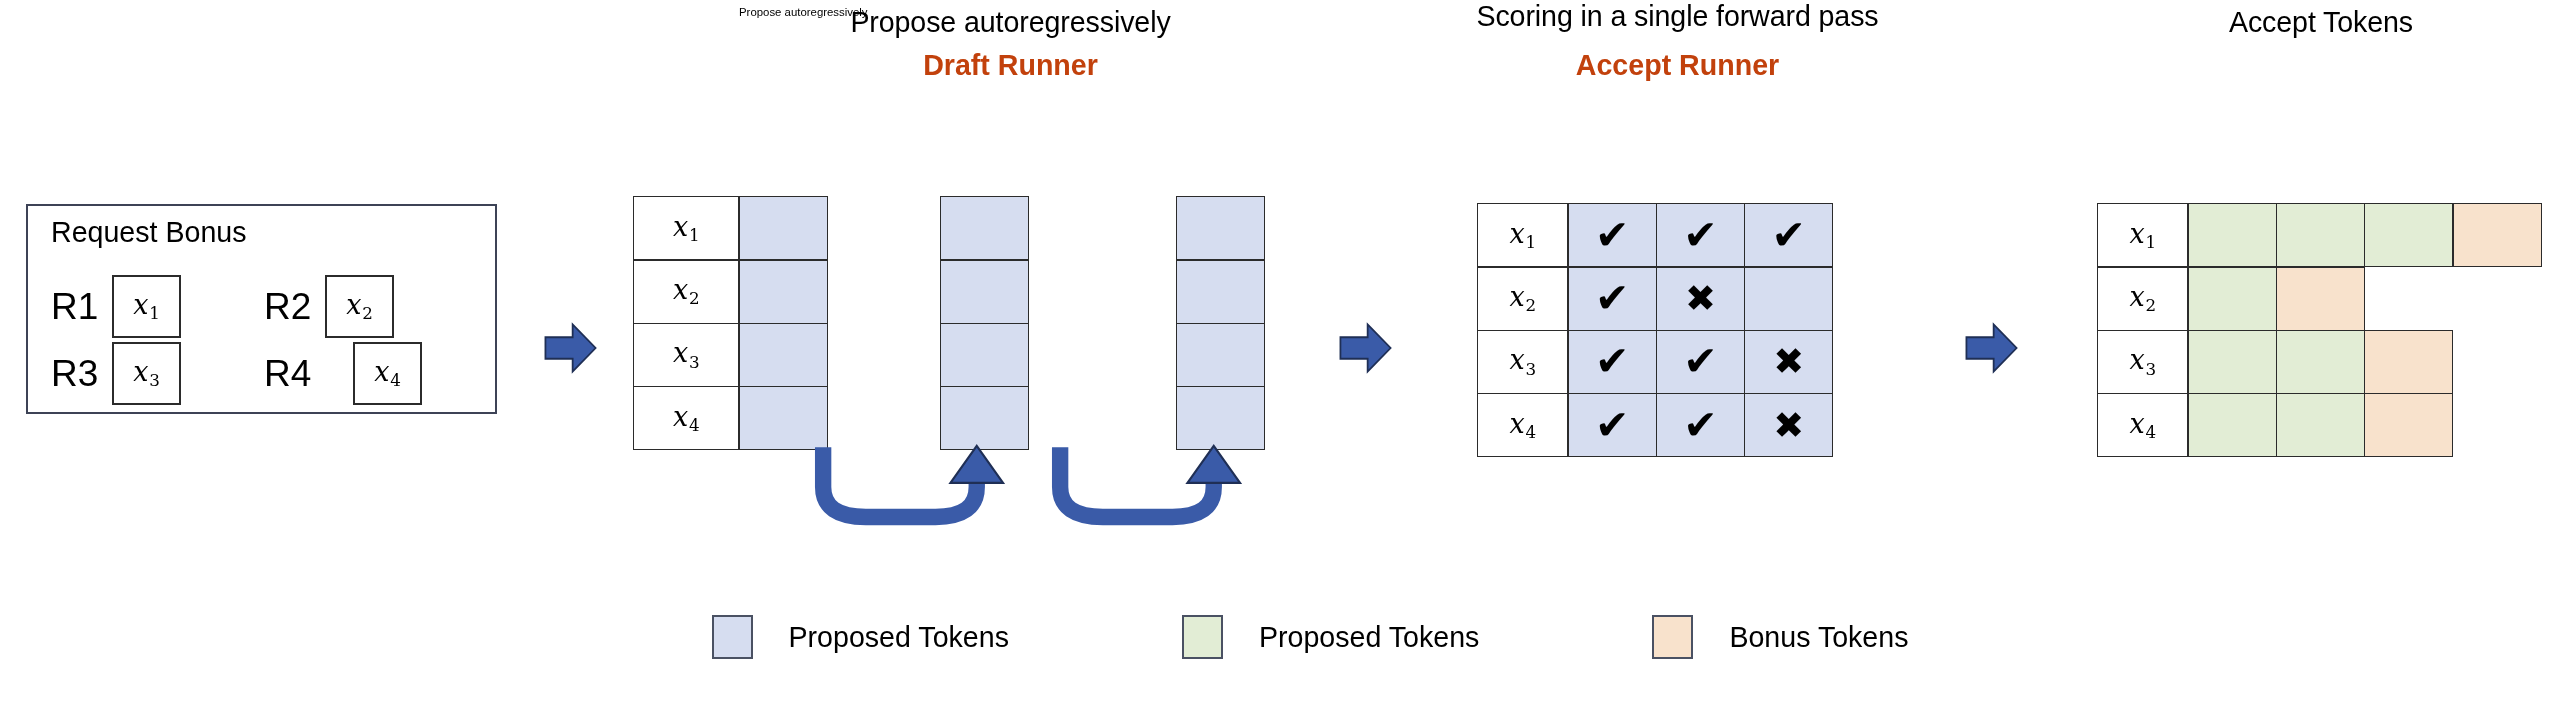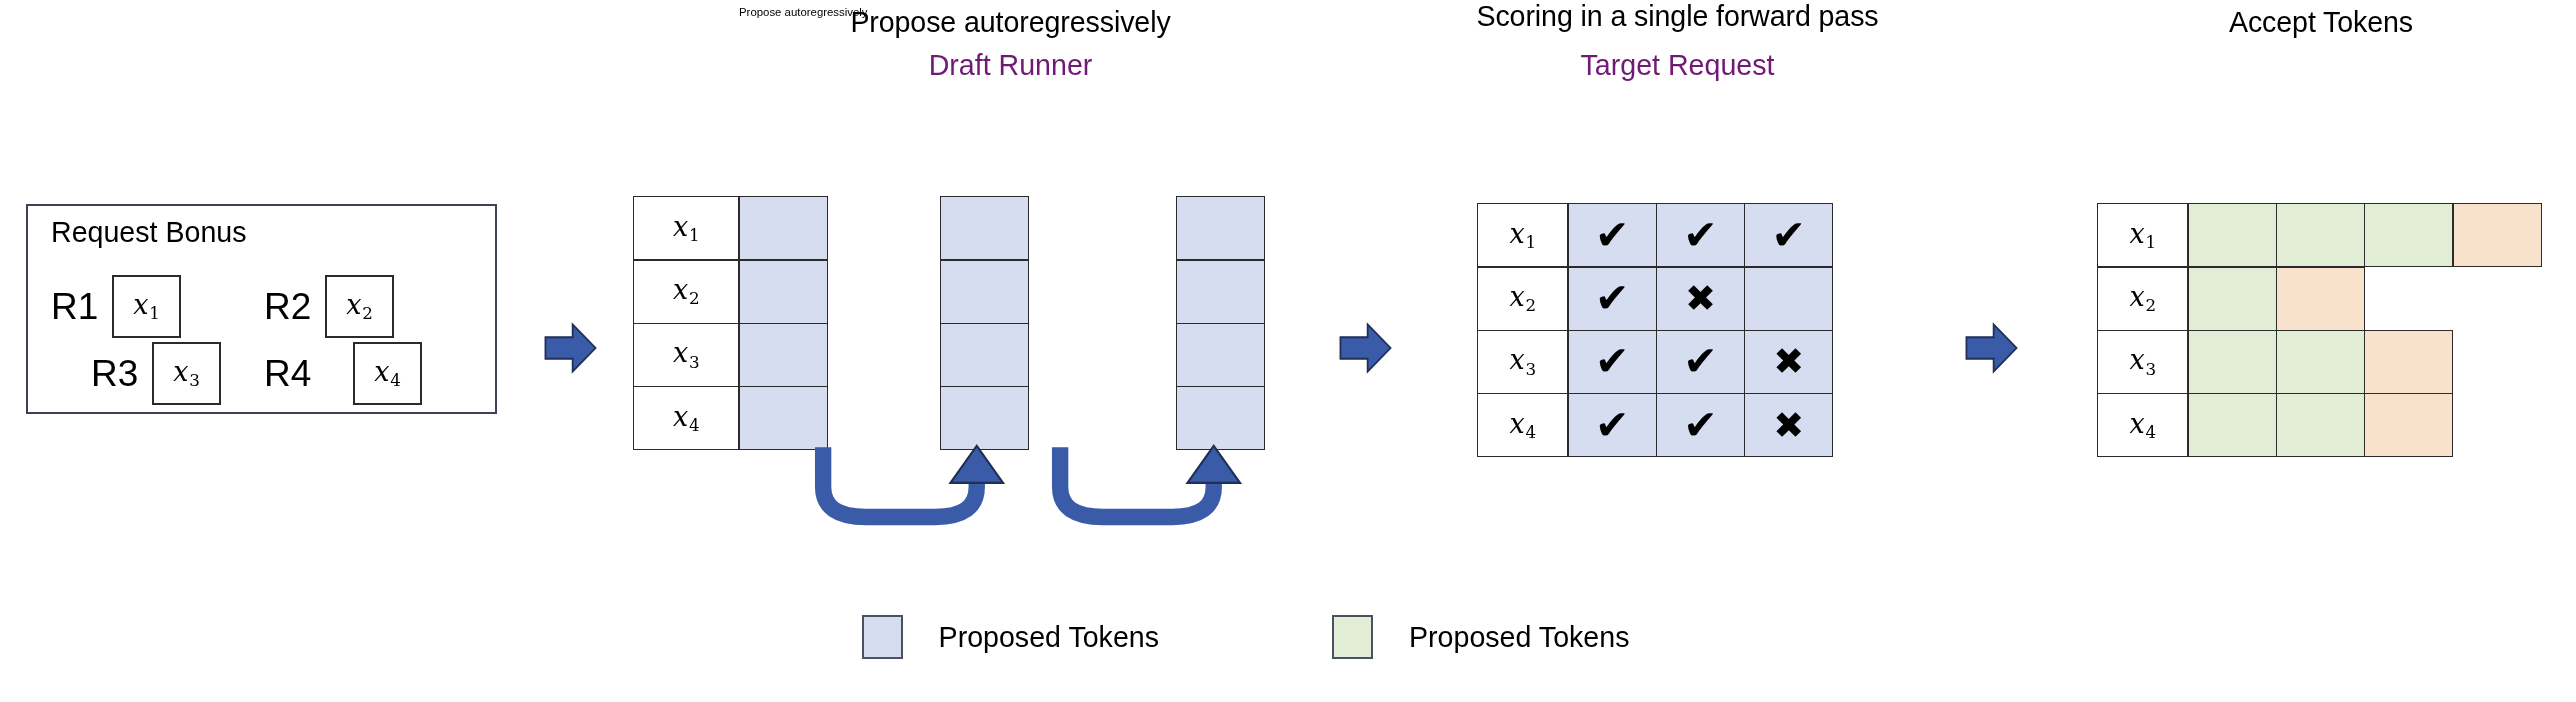--- a/index.html
+++ b/index.html
@@ -22,22 +22,22 @@
   .stage-title {
     font-size: 28.6px;
     font-weight: 400;
     color: #000;
     text-align: center;
     white-space: nowrap;
     letter-spacing: -0.1px;
   }
   .stage-sub {
     font-size: 28.6px;
-    font-weight: 400;
-    color: #701a75;
+    font-weight: 700;
+    color: #c2410c;
     text-align: center;
     white-space: nowrap;
   }
 
   
   .var {
     font-family: "DejaVu Serif", serif;
     font-style: italic;
     font-size: 27px;
     line-height: 1;
@@ -177,21 +177,21 @@
     </div>
   </div>
 
   <div class="req-row" style="left:236px; top:69px;">
     <div class="req-label">R2</div>
     <div class="req-box">
       <span class="var"><span>x</span><sub>2</sub></span>
     </div>
   </div>
 
-  <div class="req-row" style="left:23px; top:136px;margin-left:40px;">
+  <div class="req-row" style="left:23px; top:136px;">
     <div class="req-label">R3</div>
     <div class="req-box">
       <span class="var"><span>x</span><sub>3</sub></span>
     </div>
   </div>
 
   <div class="req-row" style="left:236px; top:136px;gap:28px;">
     <div class="req-label">R4</div>
     <div class="req-box">
       <span class="var"><span>x</span><sub>4</sub></span>
@@ -281,21 +281,21 @@
   </svg>
 </div>
 
 <div class="abs" style="left:1339px; top:320px;">
   <svg class="block-arrow" viewBox="0 0 74 78">
     <path d="M2,24 L40,24 L40,6 L72,39 L40,72 L40,54 L2,54 Z" fill="#3A5BA8" stroke="#1F2F55" stroke-width="2.5" stroke-linejoin="miter"></path>
   </svg>
 </div>
 
 <div class="abs stage-title" style="left:1335px; top:0; width:685px;">Scoring in a single forward pass</div>
-<div class="abs stage-sub" style="left:1335px; top:49px; width:685px;">Target Request</div>
+<div class="abs stage-sub" style="left:1335px; top:49px; width:685px;">Accept Runner</div>
 
 <div class="abs grid" style="left:1478px; top:204px;">
 
   <div class="grid-row">
     <div class="cell label" style="width:91px;height:64px;">
       <span class="var"><span>x</span><sub>1</sub></span>
     </div>
     <div class="cell" style="width:89px;height:64px;background:#D6DDF0;">
         <span class="mark check">✔</span>
       </div>
@@ -413,14 +413,18 @@
 
   <div class="legend-gap"></div>
 
   <div class="legend-item">
     <div class="legend-swatch" style="background:#E2EDD5;"></div>
     <div class="legend-text">Proposed Tokens</div>
   </div>
 
   <div class="legend-gap"></div>
 
+  <div class="legend-item">
+    <div class="legend-swatch" style="background:#F8E2CC;"></div>
+    <div class="legend-text">Bonus Tokens</div>
+  </div>
 </div>
 
 
 </body></html>

